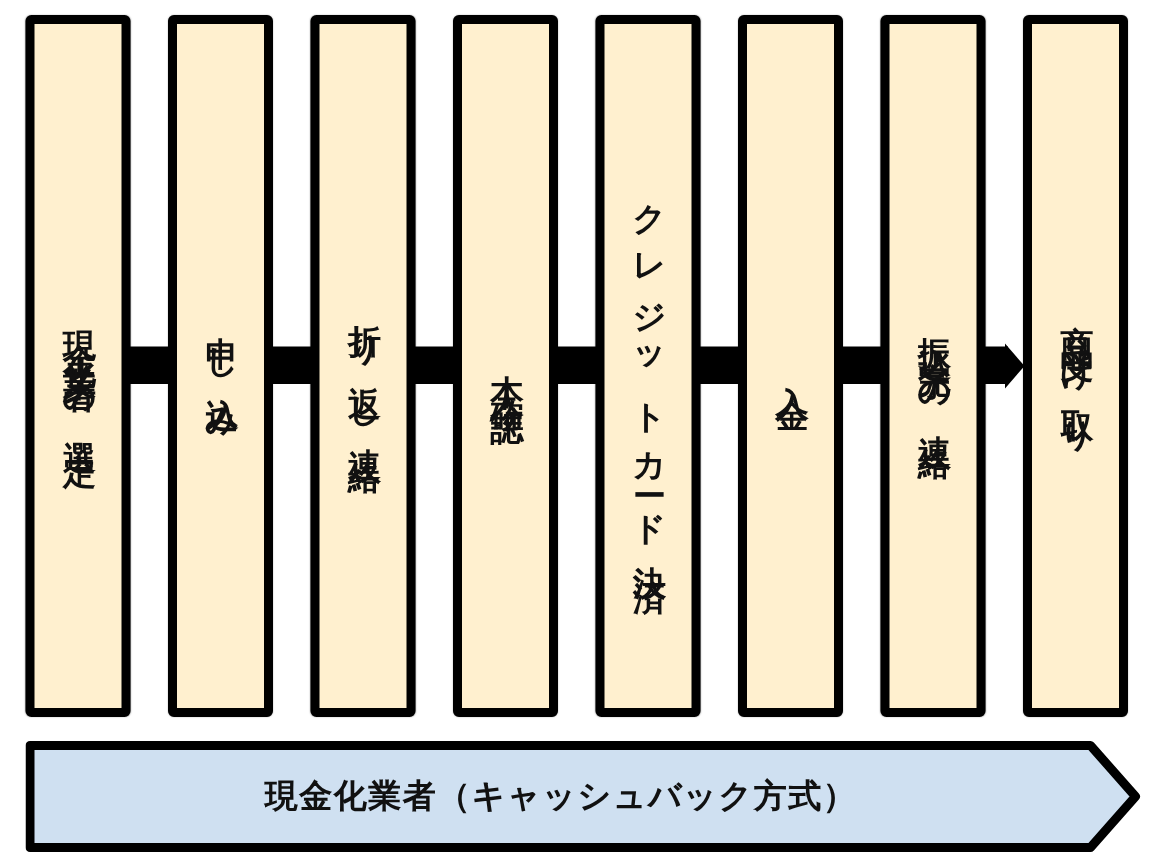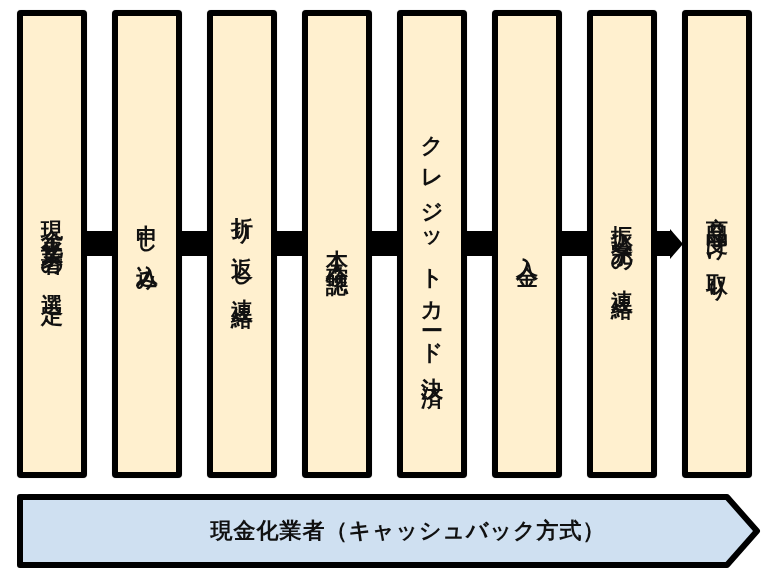--- a/index.html
+++ b/index.html
@@ -73,21 +73,20 @@
     top: 0;
     width: 714px;
     height: 74px;
     display: flex;
     align-items: center;
     justify-content: center;
     font-size: 22px;
     font-weight: bold;
     color: #111111;
     letter-spacing: 1px;
-    padding-left: 34px;
   }
 </style>
 </head>
 <body>
 
 <div>
 
   <div class="connector"></div>
   <div class="arrowhead"></div>
 

